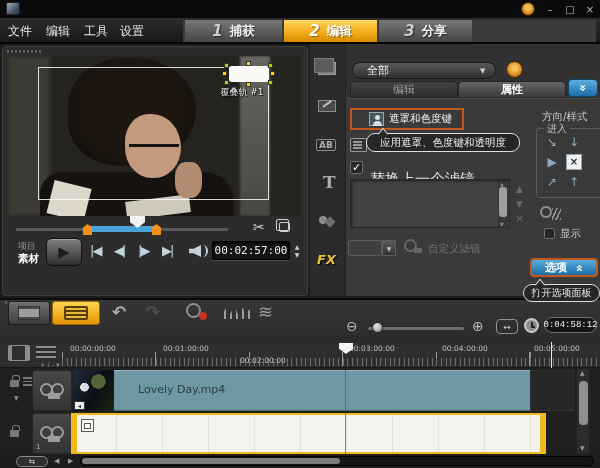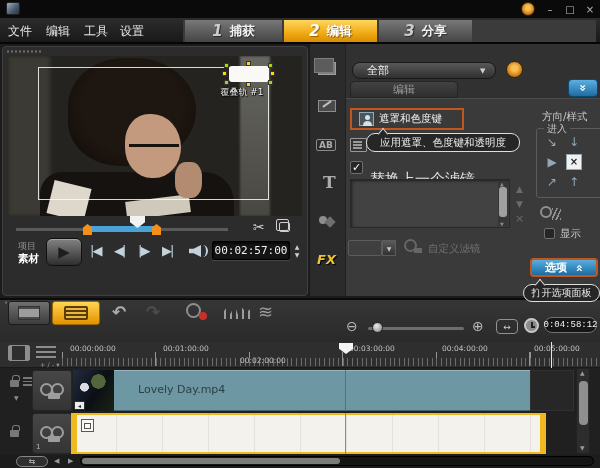--- a/index.html
+++ b/index.html
@@ -117,21 +117,21 @@
   .tab { top:81px; height:17px; border-radius:5px 5px 0 0; border:1px solid #242424; font-size:11px; }
   .tab-edit { left:350px; width:108px; background:linear-gradient(#424242,#2e2e2e); color:#9b9b9b; }
   .tab-attr { left:458px; width:108px; background:linear-gradient(#646464,#3d3d3d); color:#fff; font-weight:bold; }
   .collapse-btn { left:568px; top:79px; width:30px; height:18px; border-radius:4px;
                   background:linear-gradient(#5cb0e0,#1e6ca4); border:1px solid #0d486f; }
   .chev { display:inline-block; color:#fff; font-weight:bold; font-size:12px; line-height:10px; }
   .chev-down { transform:rotate(90deg); }
   .chev-up { transform:rotate(-90deg); color:#fff; }
   .content-bg { left:346px; top:98px; width:254px; height:198px; background:#3a3a3a; border-top:1px solid #4b4b4b; }
   .mask-btn { left:350px; top:108px; width:114px; height:22px; border:2px solid #c2571d;
-              display:flex; align-items:center; gap:5px; padding-left:7px; font-size:10.5px; color:#f0f0f0; }
+              display:flex; align-items:center; gap:5px; padding-left:17px; font-size:10.5px; color:#f0f0f0; }
   .person-ic { width:15px; height:14px; background:#49565e; border:1px solid #93a8b5; position:relative; }
   .person-ic::before { content:""; position:absolute; left:4.5px; top:1.5px; width:5px; height:5px;
                        border-radius:50%; background:#d5e2ea; }
   .person-ic::after { content:""; position:absolute; left:2.5px; top:7.5px; width:9px; height:5px;
                       border-radius:5px 5px 0 0; background:#d5e2ea; }
   .mon-ic { left:350px; top:138px; width:17px; height:14px; border:1.5px solid #9a9a9a; background:#333;
             border-radius:1px; }
   .mon-ic::before { content:""; position:absolute; left:2px; top:2px; width:9px; height:1.5px;
                     background:#9a9a9a; box-shadow:0 3px 0 #9a9a9a, 0 6px 0 #9a9a9a; }
   .tooltip { background:#262626; border:1px solid #dedede; border-radius:9px; color:#eaeaea;
@@ -368,20 +368,21 @@
   <div class="abs i-wand"></div>
   <div class="abs i-ab">AB</div>
   <div class="abs i-title">T</div>
   <div class="abs i-graphics"></div>
   <div class="abs i-fx">FX</div>
 
   <div class="abs cat-dd">全部</div>
   <div class="abs cat-arrow">▼</div>
   <div class="abs cat-reel"></div>
   <div class="abs tab tab-edit flexc">编辑</div>
+  <div class="abs tab tab-attr flexc">属性</div>
   <div class="abs collapse-btn flexc">
     <span class="chev chev-down">»</span>
   </div>
   <div class="abs content-bg"></div>
 
   <div class="abs mask-btn">
     <span class="person-ic"></span>
     <span>遮罩和色度键</span>
   </div>
   <div class="abs mon-ic"></div>

